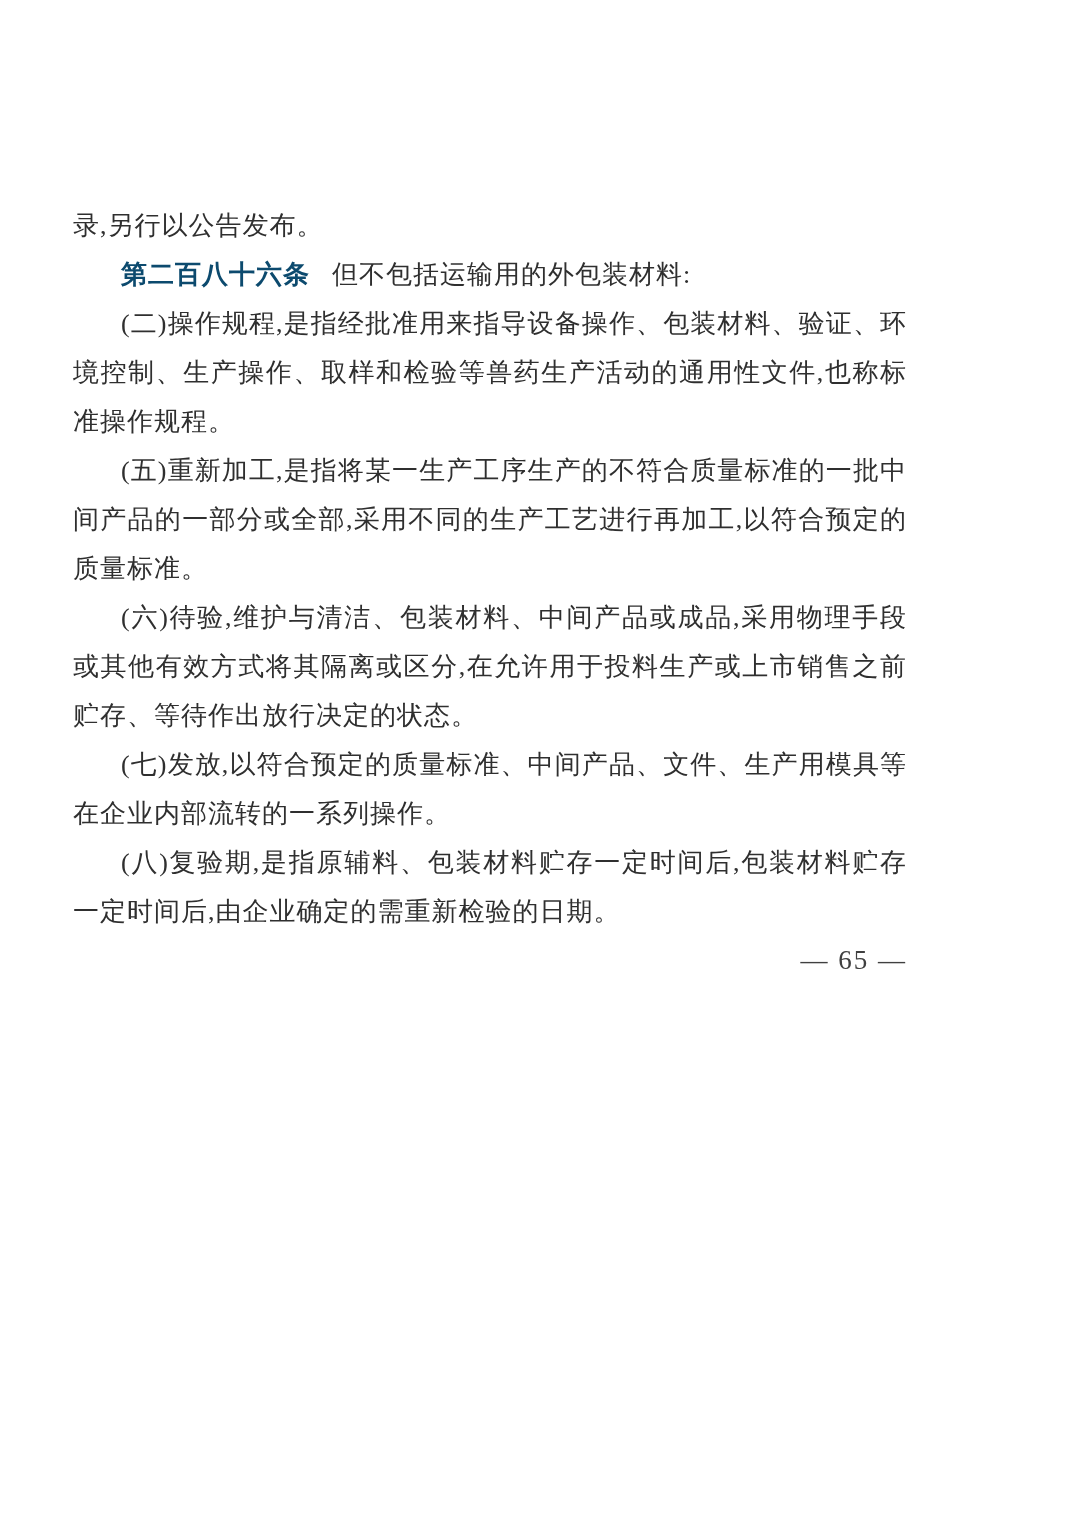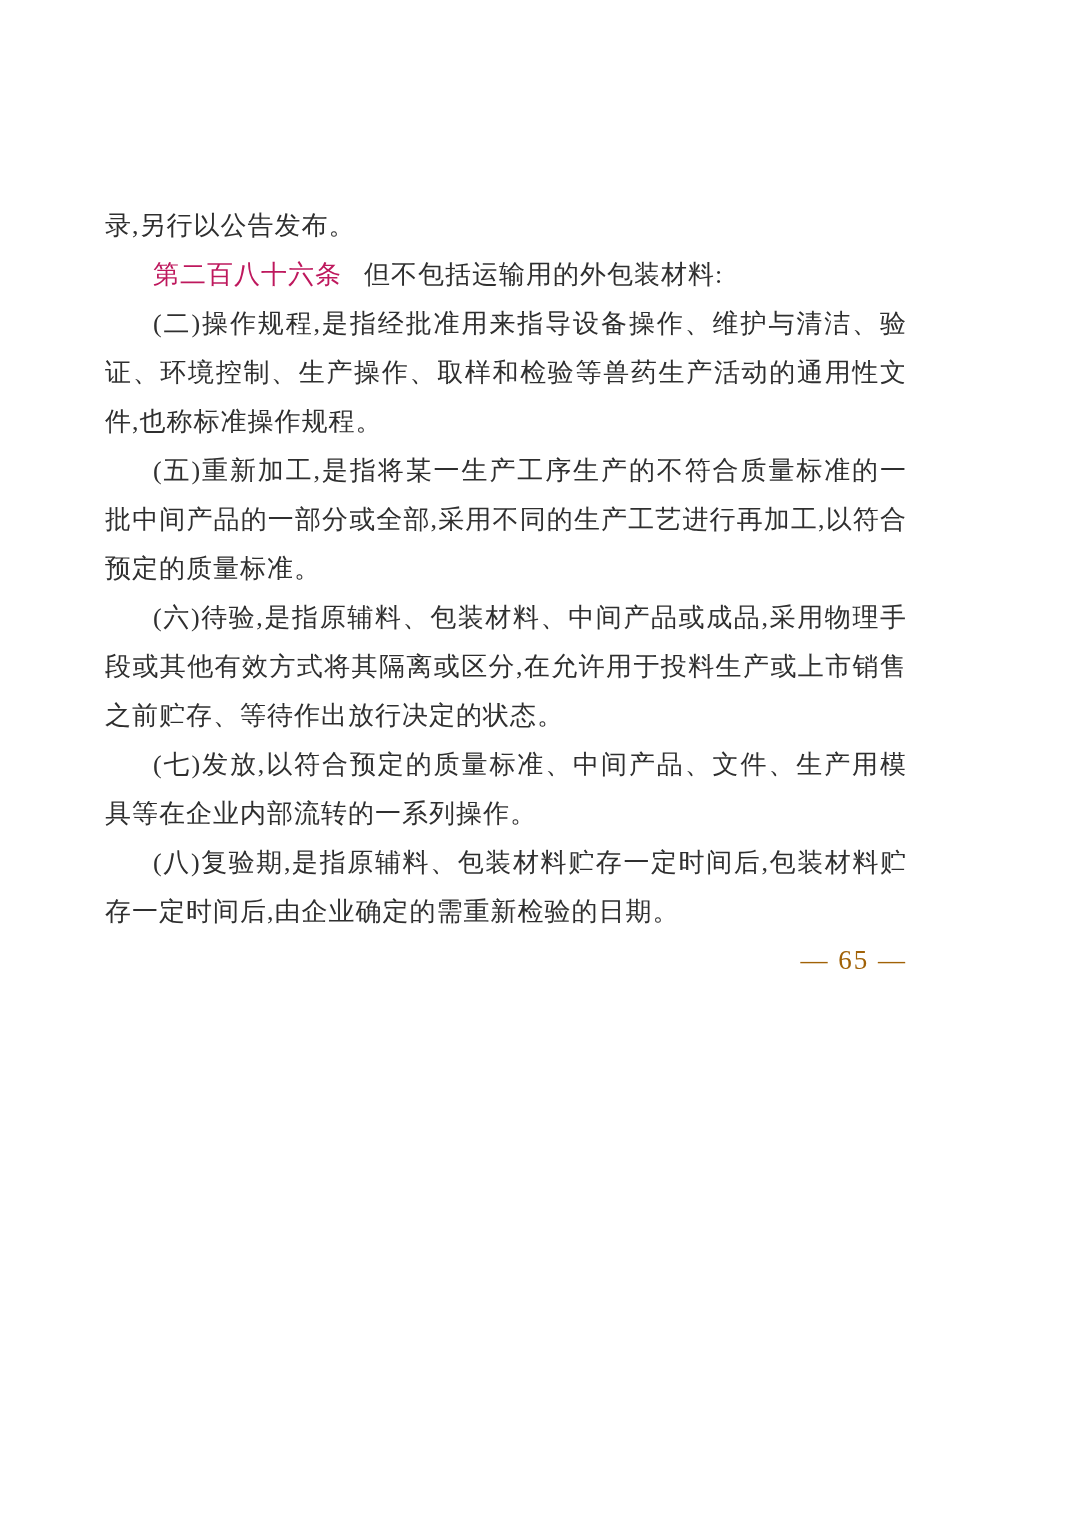--- a/index.html
+++ b/index.html
@@ -11,65 +11,65 @@
     width: 1080px;
     height: 1529px;
     font-family: "Liberation Serif", "DejaVu Serif", serif;
     color: #2f2f2f;
     overflow: hidden;
   }
   .page {
     box-sizing: border-box;
     width: 1080px;
     height: 1109px;
-    padding: 201px 173px 0 105px;
+    padding: 201px 173px 0 73px;
     background: #ffffff;
   }
   .content {
     font-size: 26px;
     line-height: 49px;
     text-align: justify;
     text-justify: inter-character;
     letter-spacing: 1px;
   }
   .content p {
     margin: 0;
     padding: 0;
   }
   .indent {
     text-indent: 48px;
   }
   .article-number {
-    font-weight: normal;
+    font-weight: bold;
     font-family: "Liberation Sans", "DejaVu Sans", sans-serif;
-    color: #be185d;
+    color: #0c4a6e;
     margin-right: 0.85em;
   }
   .page-number {
     margin-top: 10px;
     text-align: right;
     font-size: 27px;
     line-height: 49px;
     letter-spacing: 2px;
     padding-right: 12px;
-    color: #a16207;
+    color: #404040;
   }
 </style>
 </head>
 <body>
 
 <div class="page">
   <div class="content">
 
     <p>录,另行以公告发布。</p>
 
     <p class="indent"><span class="article-number">第二百八十六条</span><span>但不包括运输用的外包装材料:</span></p>
 
-    <p class="indent">(二)操作规程,是指经批准用来指导设备操作、维护与清洁、验证、环境控制、生产操作、取样和检验等兽药生产活动的通用性文件,也称标准操作规程。</p>
+    <p class="indent">(二)操作规程,是指经批准用来指导设备操作、包装材料、验证、环境控制、生产操作、取样和检验等兽药生产活动的通用性文件,也称标准操作规程。</p>
     <p class="indent">(五)重新加工,是指将某一生产工序生产的不符合质量标准的一批中间产品的一部分或全部,采用不同的生产工艺进行再加工,以符合预定的质量标准。</p>
-    <p class="indent">(六)待验,是指原辅料、包装材料、中间产品或成品,采用物理手段或其他有效方式将其隔离或区分,在允许用于投料生产或上市销售之前贮存、等待作出放行决定的状态。</p>
+    <p class="indent">(六)待验,维护与清洁、包装材料、中间产品或成品,采用物理手段或其他有效方式将其隔离或区分,在允许用于投料生产或上市销售之前贮存、等待作出放行决定的状态。</p>
     <p class="indent">(七)发放,以符合预定的质量标准、中间产品、文件、生产用模具等在企业内部流转的一系列操作。</p>
     <p class="indent">(八)复验期,是指原辅料、包装材料贮存一定时间后,包装材料贮存一定时间后,由企业确定的需重新检验的日期。</p>
 
     <p class="page-number">— 65 —</p>
 
   </div>
 </div>
 
 </body></html>

